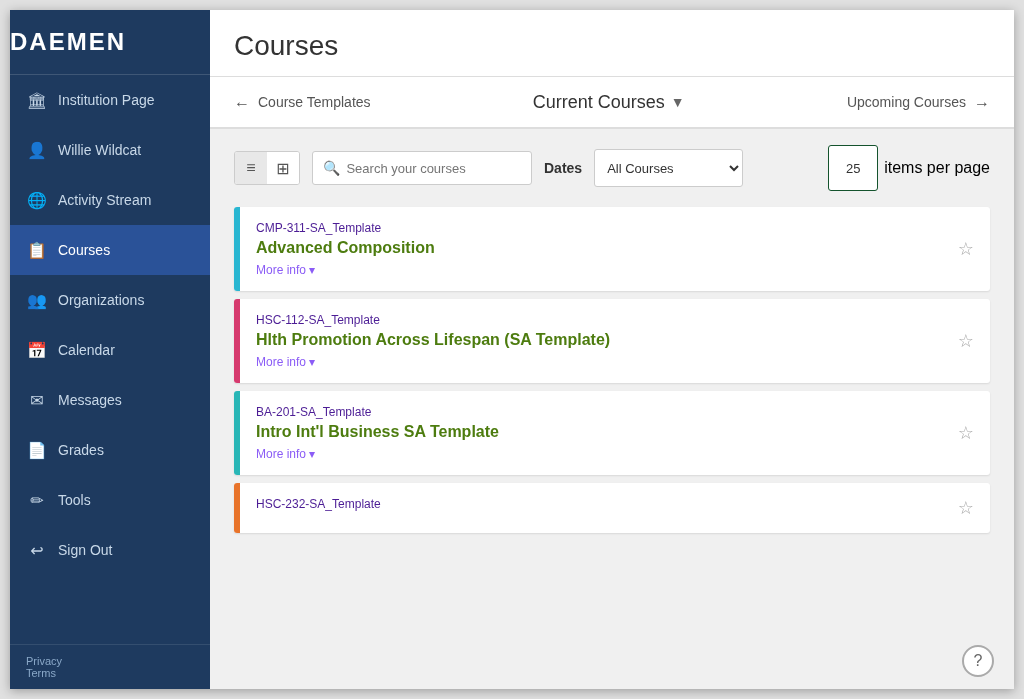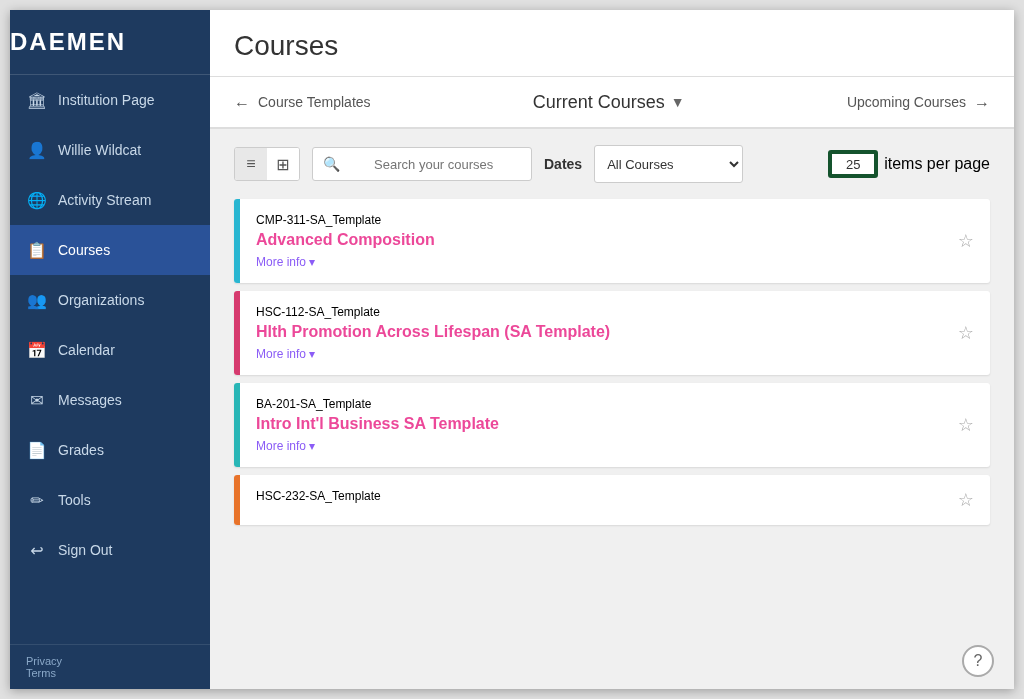--- a/index.html
+++ b/index.html
@@ -33,36 +33,36 @@
 
     
     .content-area { flex: 1; background: #f0f0f0; overflow-y: auto; padding: 16px 24px; }
 
     
     .toolbar { display: flex; align-items: center; gap: 12px; margin-bottom: 16px; background: #f0f0f0; }
     .view-toggle { display: flex; border: 1px solid #ccc; border-radius: 3px; overflow: hidden; background: #fff; }
     .view-btn { width: 32px; height: 32px; display: flex; align-items: center; justify-content: center; cursor: pointer; background: #fff; border: none; color: #555; font-size: 16px; }
     .view-btn.active { background: #e8e8e8; }
     .search-box { display: flex; align-items: center; border: 1px solid #ccc; border-radius: 3px; background: #fff; padding: 0 10px; height: 34px; gap: 6px; flex: 0 0 220px; }
-    .search-box input { border: none; outline: none; font-size: 13px; color: #999; width: 100%; text-align: center; }
+    .search-box input { border: none; outline: none; font-size: 13px; color: #999; width: 100%; }
     .search-icon-box { color: #888; font-size: 14px; }
     .filter-label { font-size: 14px; font-weight: bold; color: #333; }
     .filter-select { height: 38px; border: 1px solid #ccc; border-radius: 3px; padding: 0 8px; font-size: 13px; background: #fff; cursor: pointer; color: #333; }
     .per-page { display: flex; align-items: center; gap: 6px; margin-left: auto; }
-    .per-page-num { height: 28px; border: 4px solid #14532d; border-radius: 3px; padding: 0 8px; font-size: 13px; background: #fff; color: #333; }
+    .per-page-num { height: 46px; border: 1px solid #14532d; border-radius: 3px; padding: 0 8px; font-size: 13px; background: #fff; color: #333; }
 
     
     .section-heading { font-size: 16px; font-weight: bold; color: #333; margin-bottom: 12px; }
 
     
     .course-card { background: #fff; border-radius: 3px; margin-bottom: 8px; display: flex; align-items: stretch; box-shadow: 0 1px 2px rgba(0,0,0,0.1); overflow: hidden; }
     .course-accent { width: 6px; flex-shrink: 0; }
     .course-body { flex: 1; padding: 14px 16px; }
-    .course-template { font-size: 12px; color: #000000; margin-bottom: 4px; }
-    .course-title { font-size: 16px; font-weight: bold; color: #ec4899; margin-bottom: 6px; }
+    .course-template { font-size: 12px; color: #4c1d95; margin-bottom: 4px; }
+    .course-title { font-size: 16px; font-weight: bold; color: #4d7c0f; margin-bottom: 6px; }
     .course-more { font-size: 12px; color: #8b5cf6; cursor: pointer; display: flex; align-items: center; gap: 3px; }
     .course-star { padding: 14px 16px; display: flex; align-items: center; font-size: 18px; color: #aaa; cursor: pointer; }
 
     
     .content-area::-webkit-scrollbar { width: 8px; }
     .content-area::-webkit-scrollbar-track { background: #e8e8e8; }
     .content-area::-webkit-scrollbar-thumb { background: #bbb; border-radius: 4px; }
 
     
     .help-btn { position: absolute; bottom: 12px; right: 20px; width: 32px; height: 32px; border-radius: 50%; border: 2px solid #aaa; background: #fff; display: flex; align-items: center; justify-content: center; font-size: 16px; color: #666; cursor: pointer; }

